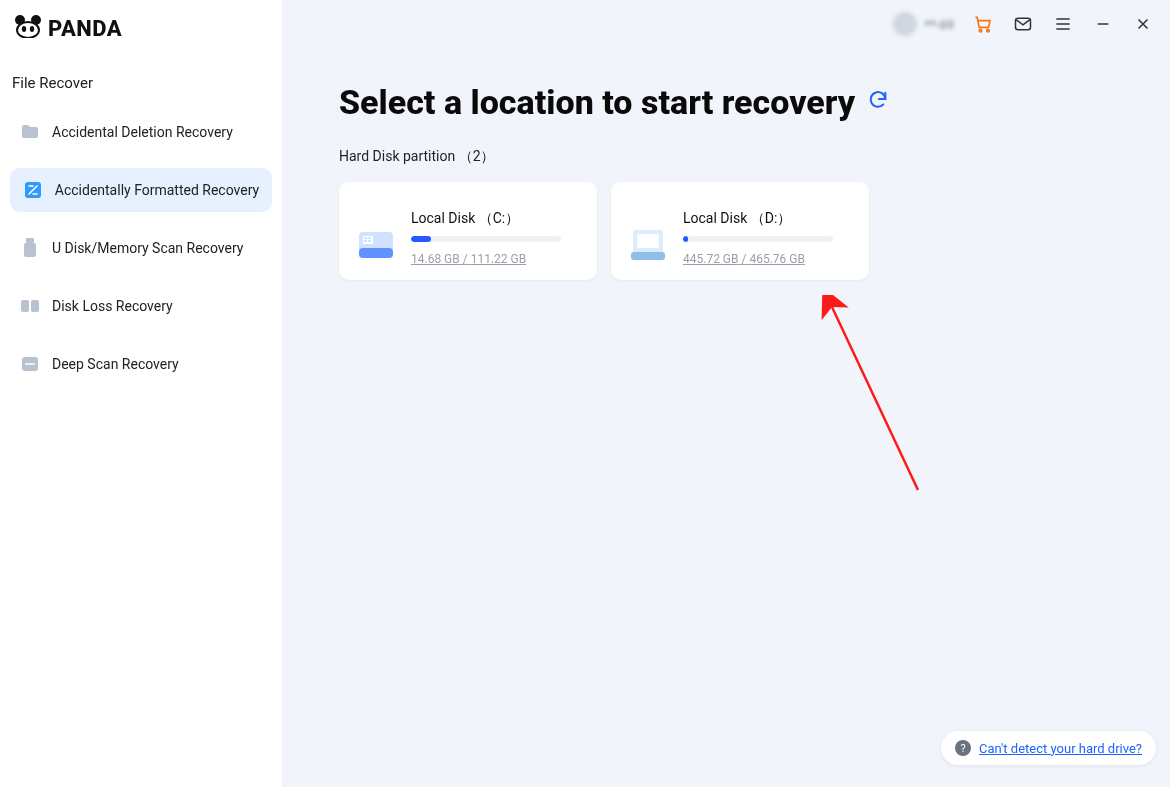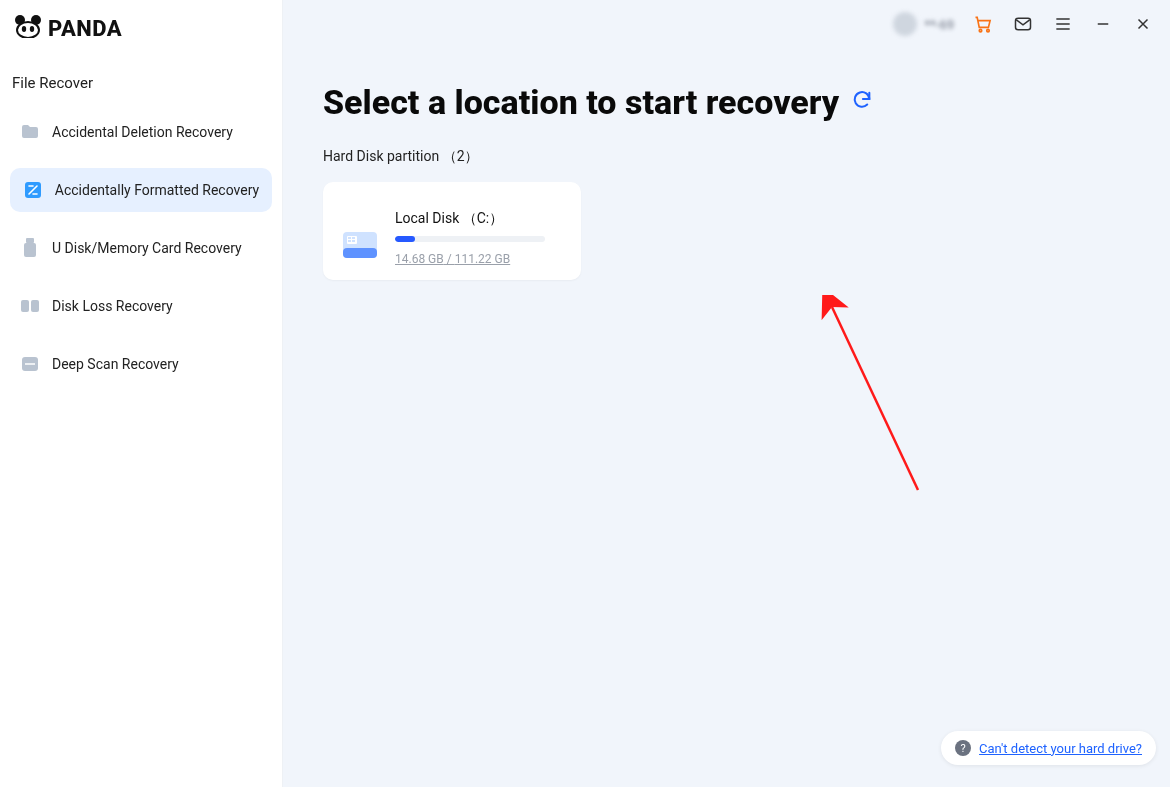--- a/index.html
+++ b/index.html
@@ -18,21 +18,21 @@
 
 
 .main { flex: 1; height: 100%; background: #f1f5fb; position: relative; display: flex; flex-direction: column; }
 .titlebar { height: 48px; display: flex; align-items: center; justify-content: flex-end; gap: 18px; padding: 0 16px; }
 .tb-user { display: flex; align-items: center; gap: 8px; color: #6b7280; filter: blur(2px); }
 .tb-avatar { width: 24px; height: 24px; border-radius: 50%; background: #cfd6df; }
 .tb-id { font-size: 13px; color: #6b7280; }
 .tb-icon { width: 22px; height: 22px; display: inline-flex; align-items: center; justify-content: center; cursor: pointer; color: #333; }
 .tb-icon.cart { color: #f97316; }
 
-.content { padding: 24px 40px 0 40px; }
+.content { padding: 24px 40px 0 56px; }
 .heading-row { display: flex; align-items: center; gap: 12px; margin-top: 10px; }
 .heading { font-size: 34px; font-weight: 800; color: #0a0a0a; }
 .refresh { color: #1f63ff; cursor: pointer; }
 
 .subheading { margin-top: 26px; font-size: 14px; color: #222; }
 
 .cards { display: flex; gap: 14px; margin-top: 16px; }
 .card { width: 258px; height: 98px; background: #fff; border-radius: 10px; box-shadow: 0 1px 2px rgba(0,0,0,.04); padding: 14px 16px; display: flex; gap: 14px; align-items: flex-end; cursor: pointer; }
 .card-icon { width: 42px; height: 42px; margin-top: 2px; }
 .card-body { flex: 1; }
@@ -90,21 +90,21 @@
         <span>Accidentally Formatted Recovery</span>
       </div>
 
       <div class="nav-item">
         <span class="nav-icon">
           <svg width="14" height="20" viewBox="0 0 14 20">
               <rect x="3" y="0" width="8" height="5" rx="1" fill="#b9c3d0"></rect>
               <rect x="1" y="5" width="12" height="14" rx="2" fill="#b9c3d0"></rect>
             </svg>
         </span>
-        <span>U Disk/Memory Card Recovery</span>
+        <span>U Disk/Memory Scan Recovery</span>
       </div>
 
 
       <div class="nav-item">
         <span class="nav-icon">
           <svg width="20" height="16" viewBox="0 0 20 16">
               <rect x="1" y="2" width="8" height="12" rx="2" fill="#b9c3d0"></rect>
               <rect x="11" y="2" width="8" height="12" rx="2" fill="#b9c3d0"></rect>
             </svg>
         </span>
@@ -191,20 +191,38 @@
             <div class="card-title">Local Disk （C:）</div>
             <div class="progress">
               <div class="progress-fill" style="width:13%"></div>
             </div>
             <div class="card-sub">
               <span>14.68 GB</span> / <span>111.22 GB</span>
             </div>
           </div>
         </div>
 
+        <div class="card">
+          <span class="card-icon">
+            <svg width="42" height="42" viewBox="0 0 42 42">
+                <rect x="6" y="6" width="30" height="24" rx="3" fill="#d9edff"></rect>
+                <rect x="4" y="28" width="34" height="8" rx="3" fill="#8fbfe8"></rect>
+                <rect x="10" y="10" width="22" height="14" rx="2" fill="#fff"></rect>
+              </svg>
+          </span>
+          <div class="card-body">
+            <div class="card-title">Local Disk （D:）</div>
+            <div class="progress">
+              <div class="progress-fill" style="width:3%"></div>
+            </div>
+            <div class="card-sub">
+              <span>445.72 GB</span> / <span>465.76 GB</span>
+            </div>
+          </div>
+        </div>
 
       </div>
     </div>
 
     <svg class="arrow-svg" width="140" height="210">
       <defs>
         <marker id="ah" markerWidth="12" markerHeight="12" refX="3" refY="6" orient="auto">
           <path d="M0 0 L12 6 L0 12 L3 6 z" fill="#ff1a1a"></path>
         </marker>
       </defs>

